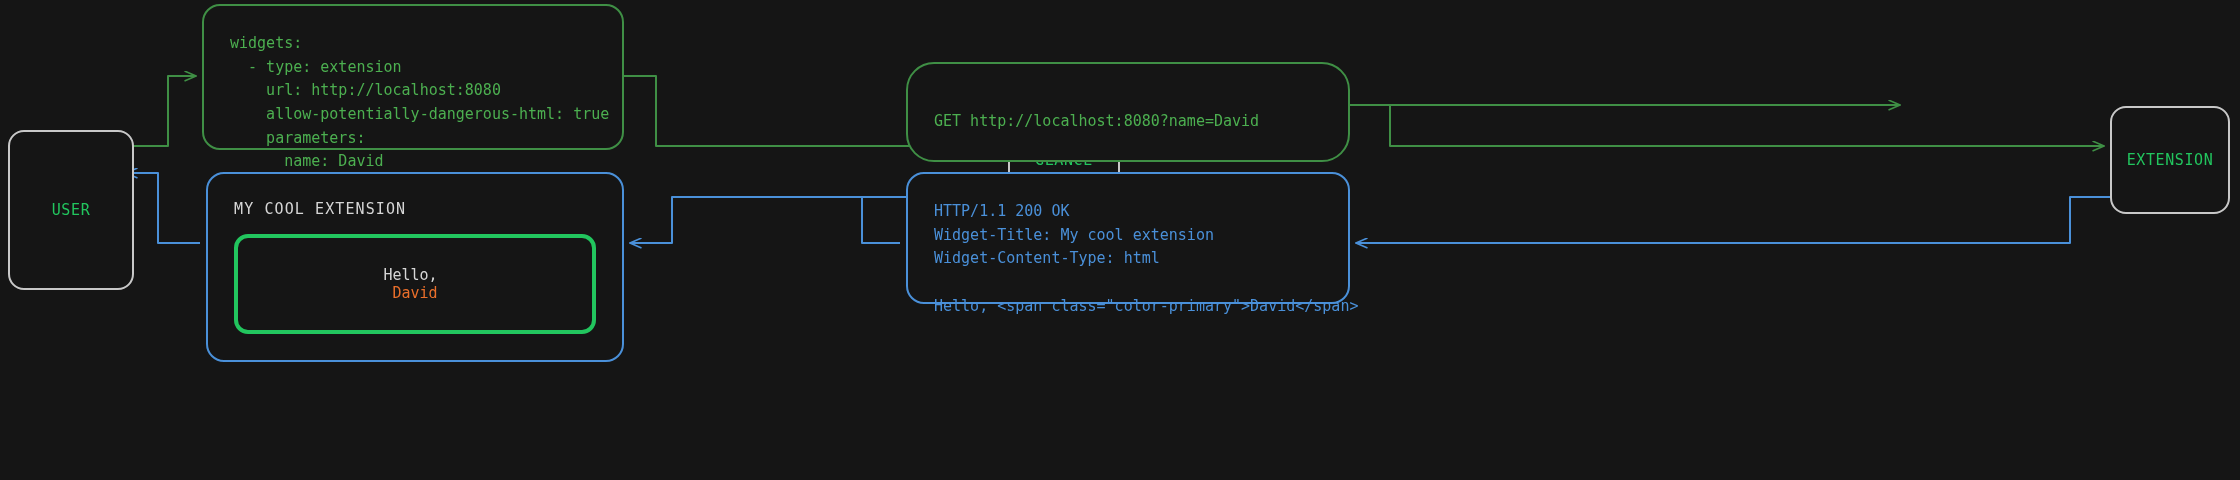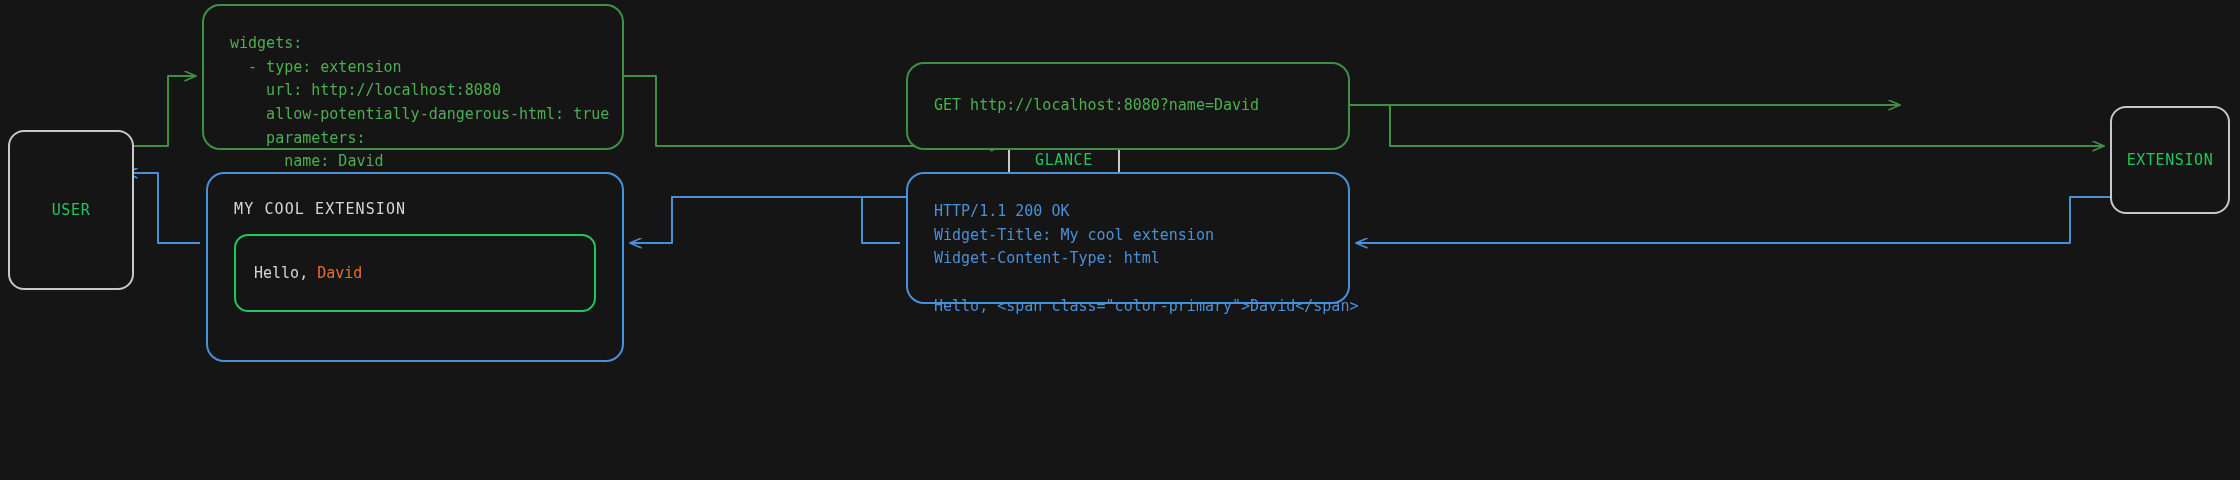--- a/index.html
+++ b/index.html
@@ -67,43 +67,44 @@
   
   .widget-title {
     color: #d6d6d6;
     font-size: 15px;
     letter-spacing: 1.1px;
     margin: 0 0 16px 0;
     white-space: nowrap;
   }
   .widget-body {
     box-sizing: border-box;
-    border: 2px solid #22c55e;
+    border: 4px solid #22c55e;
     border-radius: 14px;
     padding: 28px 18px;
     min-height: 74px;
     display: flex;
     align-items: center;
+    flex-direction: column;
   }
   .widget-text {
     color: #d6d6d6;
     font-size: 15px;
     white-space: pre;
   }
   .accent { color: #ea6f2b; }
 
   
   #node-user      { left: 8px;    top: 130px; width: 126px; height: 160px; }
   #node-glance    { left: 1008px; top: 106px; width: 112px; height: 108px; }
   #node-extension { left: 2110px; top: 106px; width: 120px; height: 108px; }
 
   #panel-config   { left: 202px;  top: 4px;   width: 422px; height: 146px; }
   #panel-render   { left: 206px;  top: 172px; width: 418px; height: 190px; }
-  #panel-request  { left: 906px;  top: 62px;  width: 444px; height: 88px;
-                    display: flex; align-items: center; }
+  #panel-request  { left: 906px;  top: 62px;  width: 444px; height: 100px;
+                    display: flex; align-items: flex-end; border-radius: 28px; }
   #panel-response { left: 906px;  top: 172px; width: 444px; height: 132px; }
 </style>
 </head>
 <body>
 
 <div id="stage">
 
   <svg id="wires" viewBox="0 0 2240 480" width="2240" height="480">
     <defs>
       <marker id="ah-green" markerWidth="13" markerHeight="11" refX="12" refY="5.5" orient="auto" markerUnits="userSpaceOnUse">

